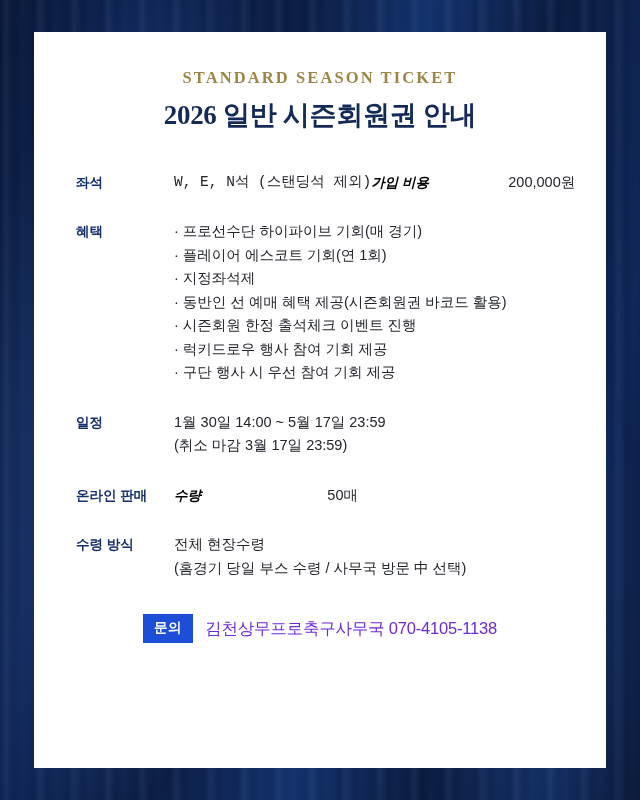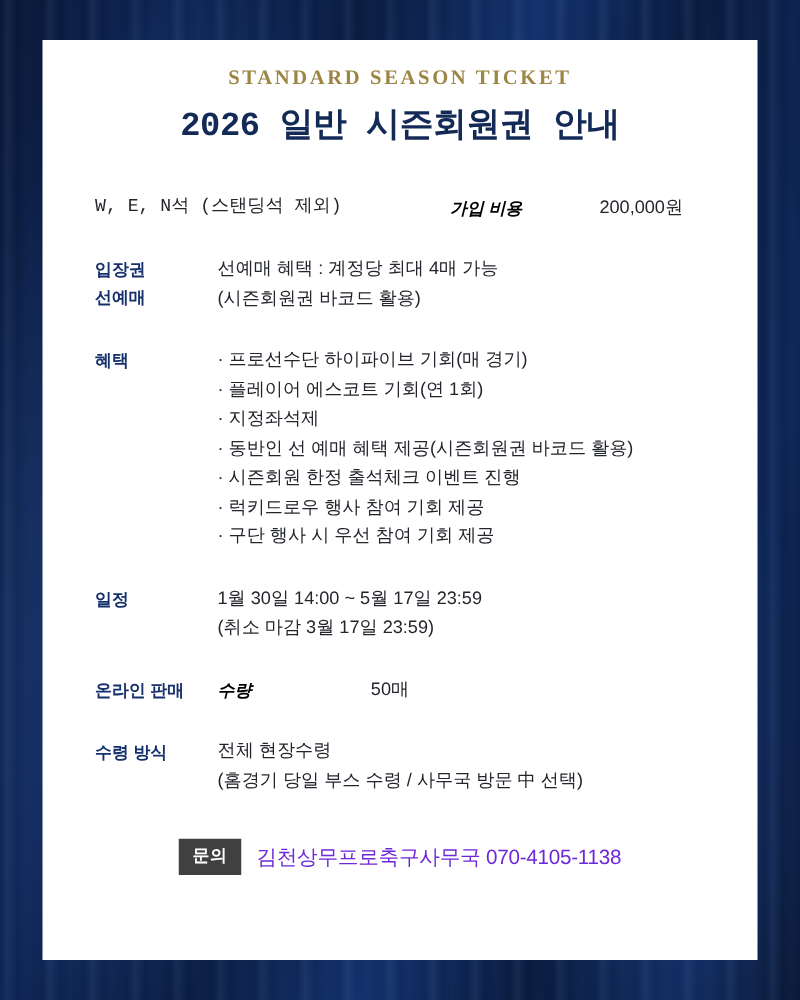--- a/index.html
+++ b/index.html
@@ -46,33 +46,33 @@
   }
 
   
   .card {
     position: absolute;
     left: 34px;
     top: 32px;
     width: 572px;
     height: 736px;
     background: #ffffff;
-    padding: 20px 42px 0 42px;
+    padding: 36px 42px 0 42px;
   }
 
   .header { text-align: center; }
   .eyebrow {
     font-family: "Liberation Serif", serif;
     font-weight: bold;
     letter-spacing: 2.1px;
     font-size: 16.5px;
     color: #9c8545;
   }
   .title {
-    font-family: Liberation Mono, monospace;
+    font-family: Liberation Serif, serif;
     font-weight: bold;
     font-size: 27px;
     color: #122a55;
     margin-top: 9px;
     letter-spacing: -0.3px;
   }
 
   
   .rows { margin-top: 38px; }
   .row {
@@ -112,36 +112,36 @@
     color: #000000;
     padding-top: 1px;
     flex: 0 0 auto;
     white-space: pre;
     font-style: italic;
   }
   .inline-value {
     font-size: 14.5px;
     color: #22252b;
     flex: 0 0 auto;
-    text-align: center;
+    text-align: right;
     white-space: pre;
   }
   .w-qty { width: 92px; }
   .w-fee { width: 102px; }
 
   
   .footer {
     display: flex;
     align-items: center;
     justify-content: center;
     margin-top: 34px;
     gap: 12px;
   }
   .badge {
-    background: #404040;
+    background: #1d4ed8;
     color: #ffffff;
     font-size: 13.5px;
     font-weight: bold;
     padding: 5px 11px 6px 11px;
     letter-spacing: 0.5px;
   }
   .footer-text {
     font-size: 16.5px;
     color: #6d28d9;
     letter-spacing: -0.2px;
@@ -158,41 +158,34 @@
 <div class="card">
 
   <div class="header">
     <div class="eyebrow">STANDARD SEASON TICKET</div>
     <div class="title">2026 일반 시즌회원권 안내</div>
   </div>
 
   <div class="rows">
 
     <div class="row">
+      <div class="row-label">
+        <span>좌석</span>
+      </div>
       <div class="row-body">
         <div class="row-inline">
           <div class="inline-main">
             <span class="line">W, E, N석 (스탠딩석 제외)</span>
           </div>
           <div class="inline-label w-fee">가입 비용</div>
           <div class="inline-value w-fee">200,000원</div>
         </div>
       </div>
     </div>
 
-    <div class="row">
-      <div class="row-label">
-        <span>입장권</span>
-        <span class="l2">선예매</span>
-      </div>
-      <div class="row-body">
-        <span class="line">선예매 혜택 : 계정당 최대 4매 가능</span>
-        <span class="line">(시즌회원권 바코드 활용)</span>
-      </div>
-    </div>
 
     <div class="row">
       <div class="row-label">
         <span>혜택</span>
       </div>
       <div class="row-body bullets">
         <span class="line">· 프로선수단 하이파이브 기회(매 경기)</span>
         <span class="line">· 플레이어 에스코트 기회(연 1회)</span>
         <span class="line">· 지정좌석제</span>
         <span class="line">· 동반인 선 예매 혜택 제공(시즌회원권 바코드 활용)</span>

